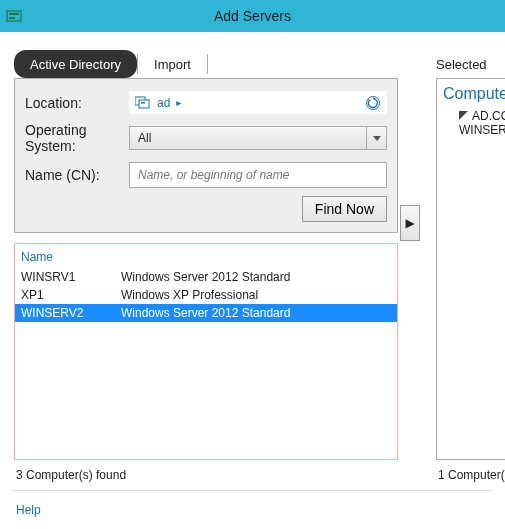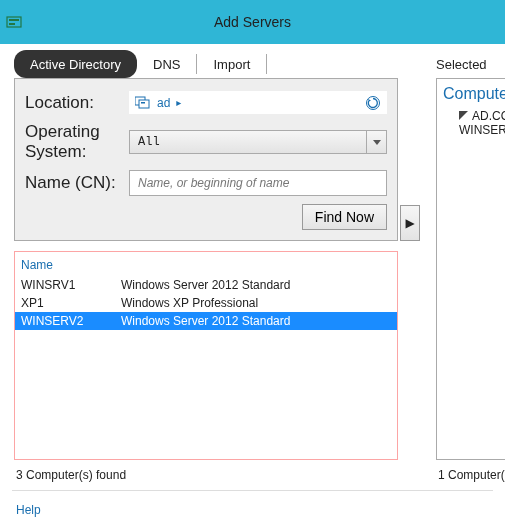--- a/index.html
+++ b/index.html
@@ -1,38 +1,38 @@
 <!DOCTYPE html>
 <html><head>
 <meta charset="utf-8">
 <style>
   * { box-sizing: border-box; }
   html, body { margin:0; padding:0; font-family: "Segoe UI", Tahoma, sans-serif; font-size:12px; color:#222; }
   body { background:#fff; }
   .window { width:505px; height:529px; background:#fff; position:relative; overflow:hidden; }
-  .titlebar { height:44px; background:#2fb6d6; display:flex; align-items:center; position:relative; }
+  .titlebar { height:32px; background:#2fb6d6; display:flex; align-items:center; position:relative; }
   .titlebar .icon { margin-left:6px; display:flex; align-items:center; }
   .titlebar .title { position:absolute; left:0; right:0; text-align:center; font-size:14px; color:#222; }
   .content { position:absolute; top:32px; bottom:0; left:0; right:0; display:flex; flex-direction:column; }
   .upper { flex:1; display:flex; padding:18px 0 0 14px; }
   .left-pane { width:384px; display:flex; flex-direction:column; }
   .tabs { display:flex; height:28px; }
   .tab { height:28px; padding:0 16px; display:flex; align-items:center; font-size:13px; position:relative; cursor:default; }
   .tab.active { background:#333; color:#fff;border-radius:12px; }
   .tab-sep { width:1px; background:#aaa; margin:4px 0; }
   .form-box { border:1px solid #aaa; padding:12px 10px 10px 10px; background:#eee; }
   .form-row { display:flex; align-items:center; margin-bottom:8px; }
-  .form-row .lbl { width:104px; font-size:17px; }
+  .form-row .lbl { width:104px; font-size:14px; }
   .loc-field { flex:1; height:23px; background:#fff; border:none; display:flex; align-items:center; padding:0 6px; position:relative; }
   .loc-field .srv-icon { display:flex; align-items:center; }
   .loc-field .loc-text { color:#1a6fb0; margin:0 6px; font-size:12px; }
   .loc-field .chev { color:#1a6fb0; font-size:10px; }
   .refresh { position:absolute; right:6px; top:4px; cursor:pointer; }
   .os-select { flex:1; display:flex; }
-  .os-select .sel-body { flex:1; height:24px; background:linear-gradient(#f6f6f6,#e3e3e3); border:1px solid #aaa; display:flex; align-items:center; padding-left:8px; font-size:12px;font-family:Liberation Mono, monospace; }
+  .os-select .sel-body { flex:1; height:24px; background:linear-gradient(#f6f6f6,#e3e3e3); border:1px solid #aaa; display:flex; align-items:center; padding-left:8px; font-size:12px; }
   .os-select .sel-btn { width:20px; height:24px; border:1px solid #aaa; border-left:none; background:linear-gradient(#f6f6f6,#e3e3e3); display:flex; align-items:center; justify-content:center; cursor:pointer; }
   .name-input { flex:1; height:26px; border:1px solid #aaa; background:#fff; font-size:12px; padding:0 8px; font-style:italic; color:#777; outline:none; }
   .name-input::placeholder { color:#777; font-style:italic; }
   .btn-row { display:flex; justify-content:flex-end; }
   .find-btn { height:26px; padding:0 12px; background:linear-gradient(#f6f6f6,#e3e3e3); border:1px solid #999; font-size:14px; cursor:pointer; }
   .results { flex:1; border:1px solid #fca5a5; margin-top:10px; display:flex; flex-direction:column; background:#fff; min-height:0; }
   .col-headers { display:flex; padding:6px 6px 4px 6px; font-size:12px; color:#1a6fb0; }
   .col-name { width:100px; cursor:pointer; }
   .col-os { flex:1; cursor:pointer; }
   .list { flex:1; overflow:auto; }
@@ -72,23 +72,20 @@
     <div class="title">Add Servers</div>
   </div>
 
   <div class="content">
     <div class="upper">
 
       <div class="left-pane">
         <div class="tabs">
           <div class="tab active">
               <span>Active Directory</span>
-            </div>
-          <div class="tab">
-              <span>DNS</span>
             </div>
           <div class="tab-sep"></div>
           <div class="tab">
               <span>Import</span>
             </div>
           <div class="tab-sep"></div>
         </div>
 
         <div class="form-box">
           <div class="form-row">

